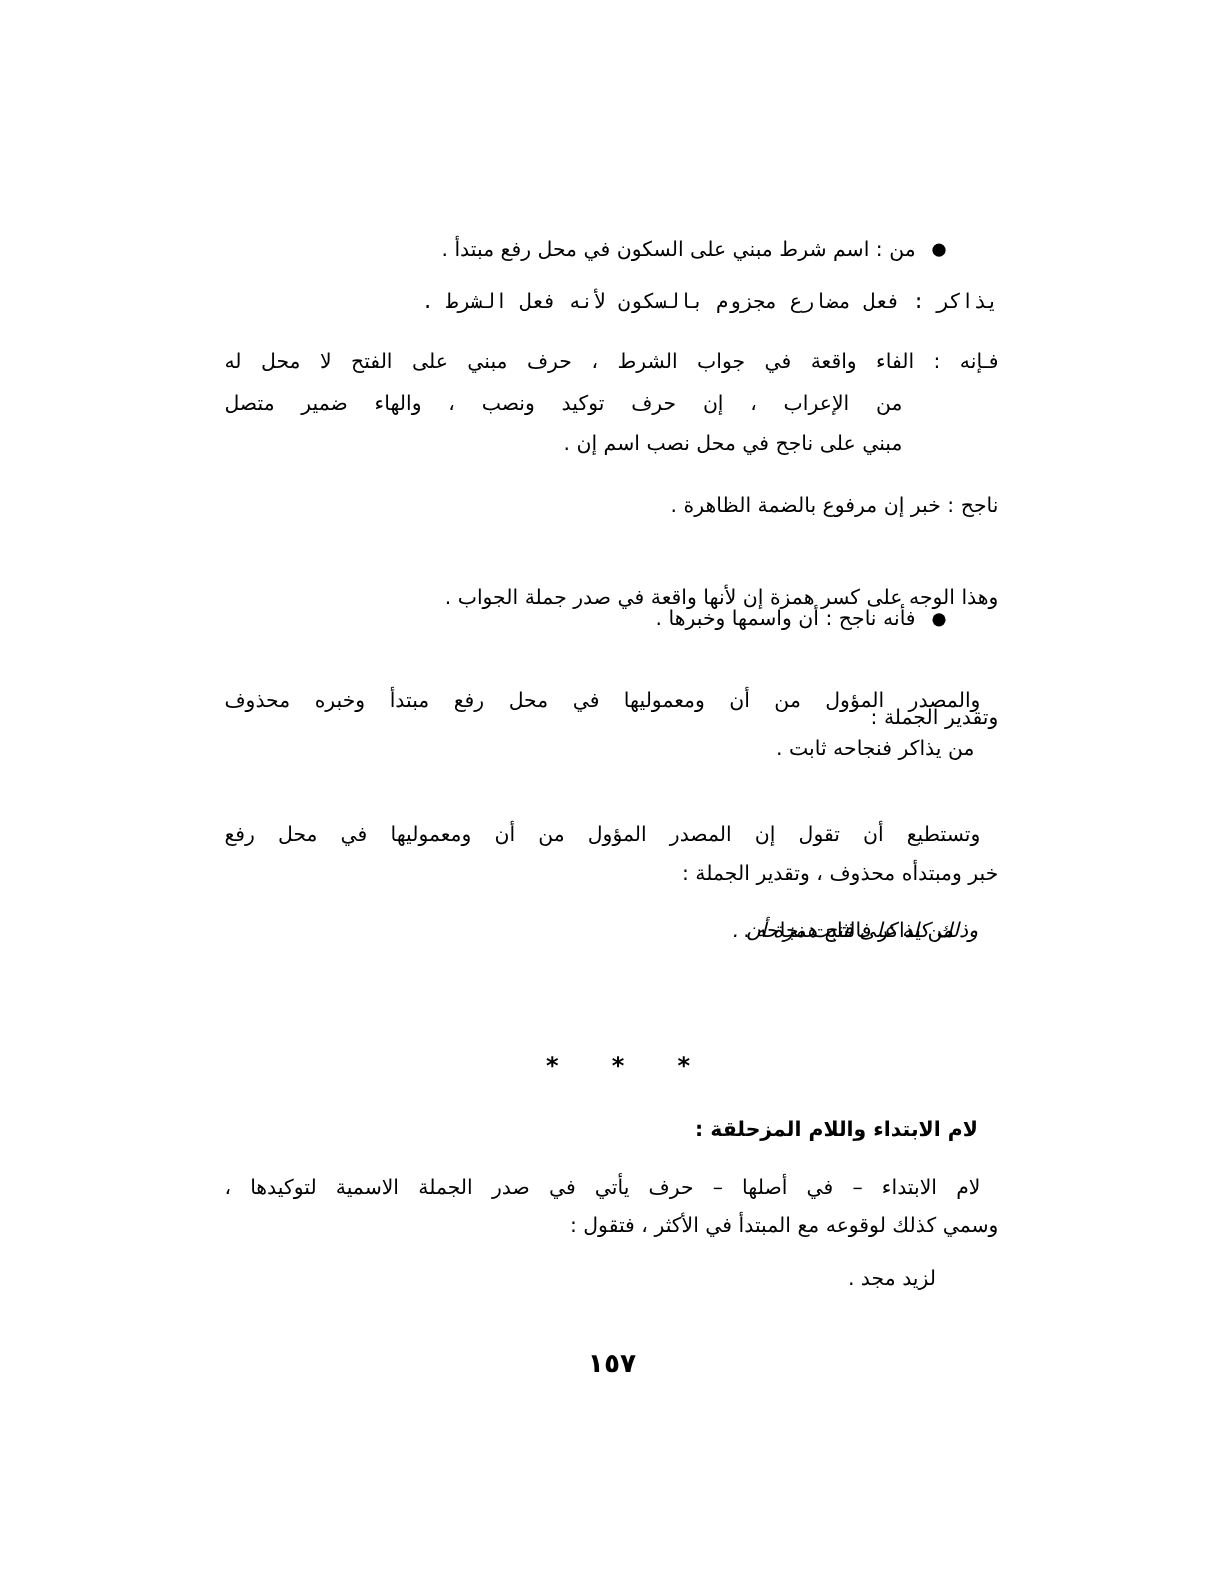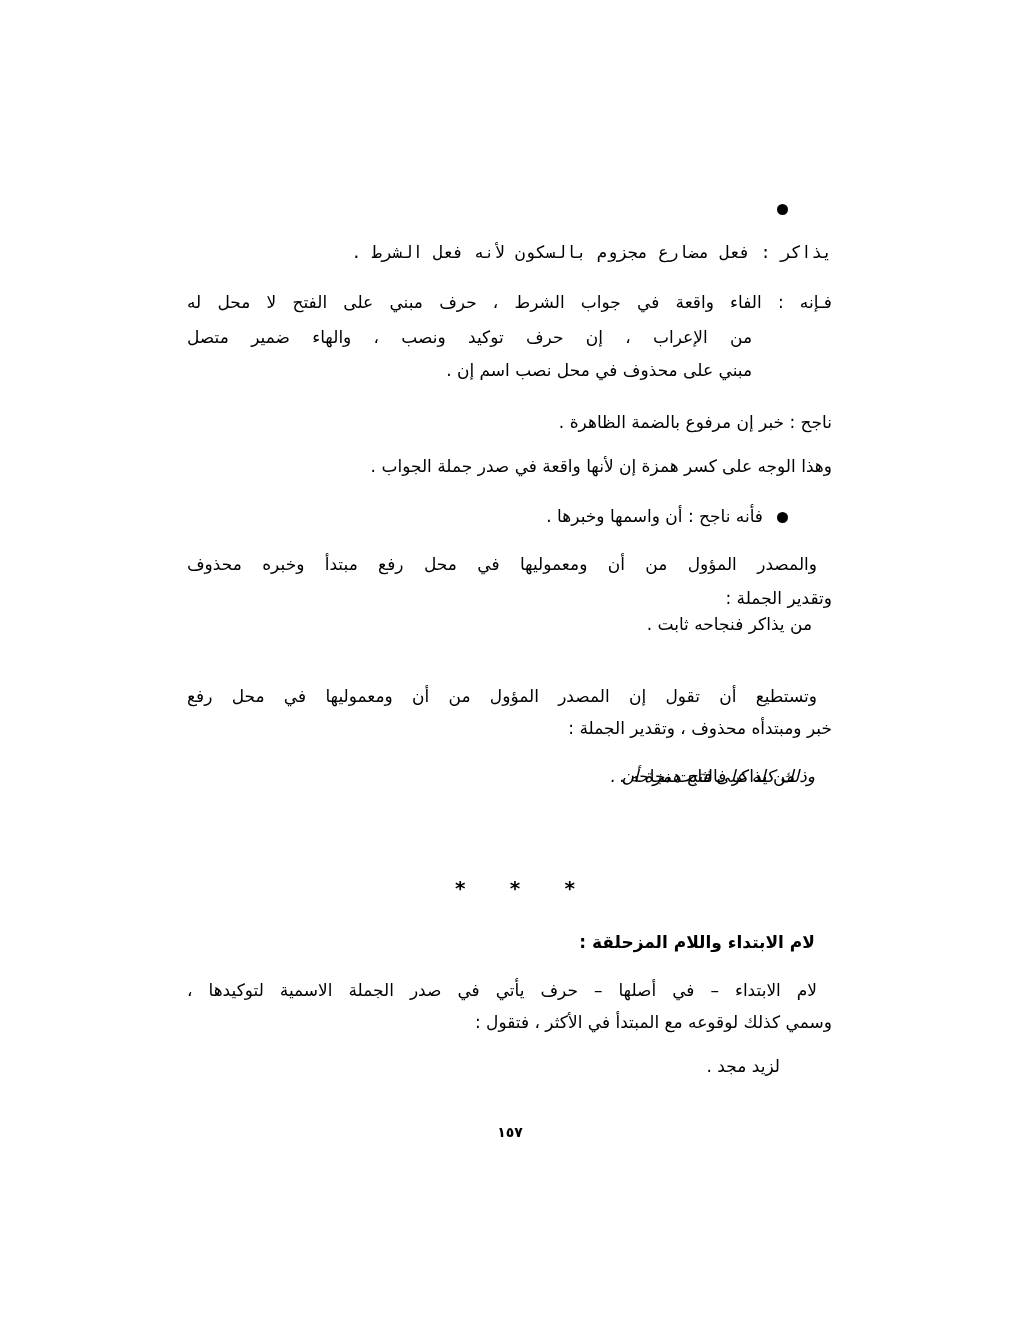--- a/index.html
+++ b/index.html
@@ -6,39 +6,39 @@
   body { width:1020px; height:1320px; position:relative; overflow:hidden;
          font-family: "DejaVu Sans", sans-serif; color:#000; }
   .line { position:absolute; direction:rtl; white-space:nowrap;
           font-size:17px; line-height:24px; }
   .justify { text-align:justify; text-align-last:justify; }
   .bullet { display:inline-block; width:11px; height:11px; border-radius:50%;
             background:#000; margin-left:14px; vertical-align:middle; }
   .stars { position:absolute; left:455px; top:876px; width:120px;
            display:flex; justify-content:space-between; font-size:20px; font-weight:bold; }
   .pagenum { position:absolute; left:480px; top:1124px; width:60px; text-align:center;
-             font-size:14px; font-weight:bold; direction:rtl; }
+             font-size:22px; font-weight:bold; direction:rtl; }
 </style>
 </head>
 <body>
 
 <div>
   <div class="line" style="right:232px; top:196px;">
-    <span class="bullet"></span>
+    <span class="bullet"></span><span>من : اسم شرط مبني على السكون في محل رفع مبتدأ .</span>
   </div>
   <div class="line" style="right:188px; top:242px;font-family:Liberation Mono, monospace;">يذاكر : فعل مضارع مجزوم بالسكون لأنه فعل الشرط .</div>
   <div class="line justify" style="right:188px; top:290px; width:645px;">فـإنه : الفاء واقعة في جواب الشرط ، حرف مبني على الفتح لا محل له</div>
   <div class="line justify" style="right:188px; top:325px; width:645px; padding-right:80px; box-sizing:border-box;">من الإعراب ، إن حرف توكيد ونصب ، والهاء ضمير متصل</div>
-  <div class="line" style="right:268px; top:358px;">مبني على محذوف في محل نصب اسم إن .</div>
+  <div class="line" style="right:268px; top:358px;">مبني على ناجح في محل نصب اسم إن .</div>
   <div class="line" style="right:188px; top:410px;">ناجح : خبر إن مرفوع بالضمة الظاهرة .</div>
-  <div class="line" style="right:188px; top:454px;">وهذا الوجه على كسر همزة إن لأنها واقعة في صدر جملة الجواب .</div>
+  <div class="line" style="right:188px; top:486px;">وهذا الوجه على كسر همزة إن لأنها واقعة في صدر جملة الجواب .</div>
   <div class="line" style="right:232px; top:504px;">
     <span class="bullet"></span><span>فأنه ناجح : أن واسمها وخبرها .</span>
   </div>
-  <div class="line justify" style="right:188px; top:552px; width:645px; padding-right:15px; box-sizing:border-box;">والمصدر المؤول من أن ومعموليها في محل رفع مبتدأ وخبره محذوف</div>
+  <div class="line justify" style="right:188px; top:572px; width:645px; padding-right:15px; box-sizing:border-box;">والمصدر المؤول من أن ومعموليها في محل رفع مبتدأ وخبره محذوف</div>
   <div class="line" style="right:188px; top:586px;">وتقدير الجملة :</div>
   <div class="line" style="right:208px; top:612px;">من يذاكر فنجاحه ثابت .</div>
   <div class="line justify" style="right:188px; top:684px; width:645px; padding-right:15px; box-sizing:border-box;">وتستطيع أن تقول إن المصدر المؤول من أن ومعموليها في محل رفع</div>
   <div class="line" style="right:188px; top:716px;">خبر ومبتدأه محذوف ، وتقدير الجملة :</div>
   <div class="line" style="right:225px; top:764px;">من يذاكر فالثابت نجاحه .</div>
   <div class="line" style="right:205px; top:764px;font-style:italic;">وذلك كله على فتح همزة أن .</div>
 
   <div class="stars">
     <span>*</span>
     <span>*</span>

